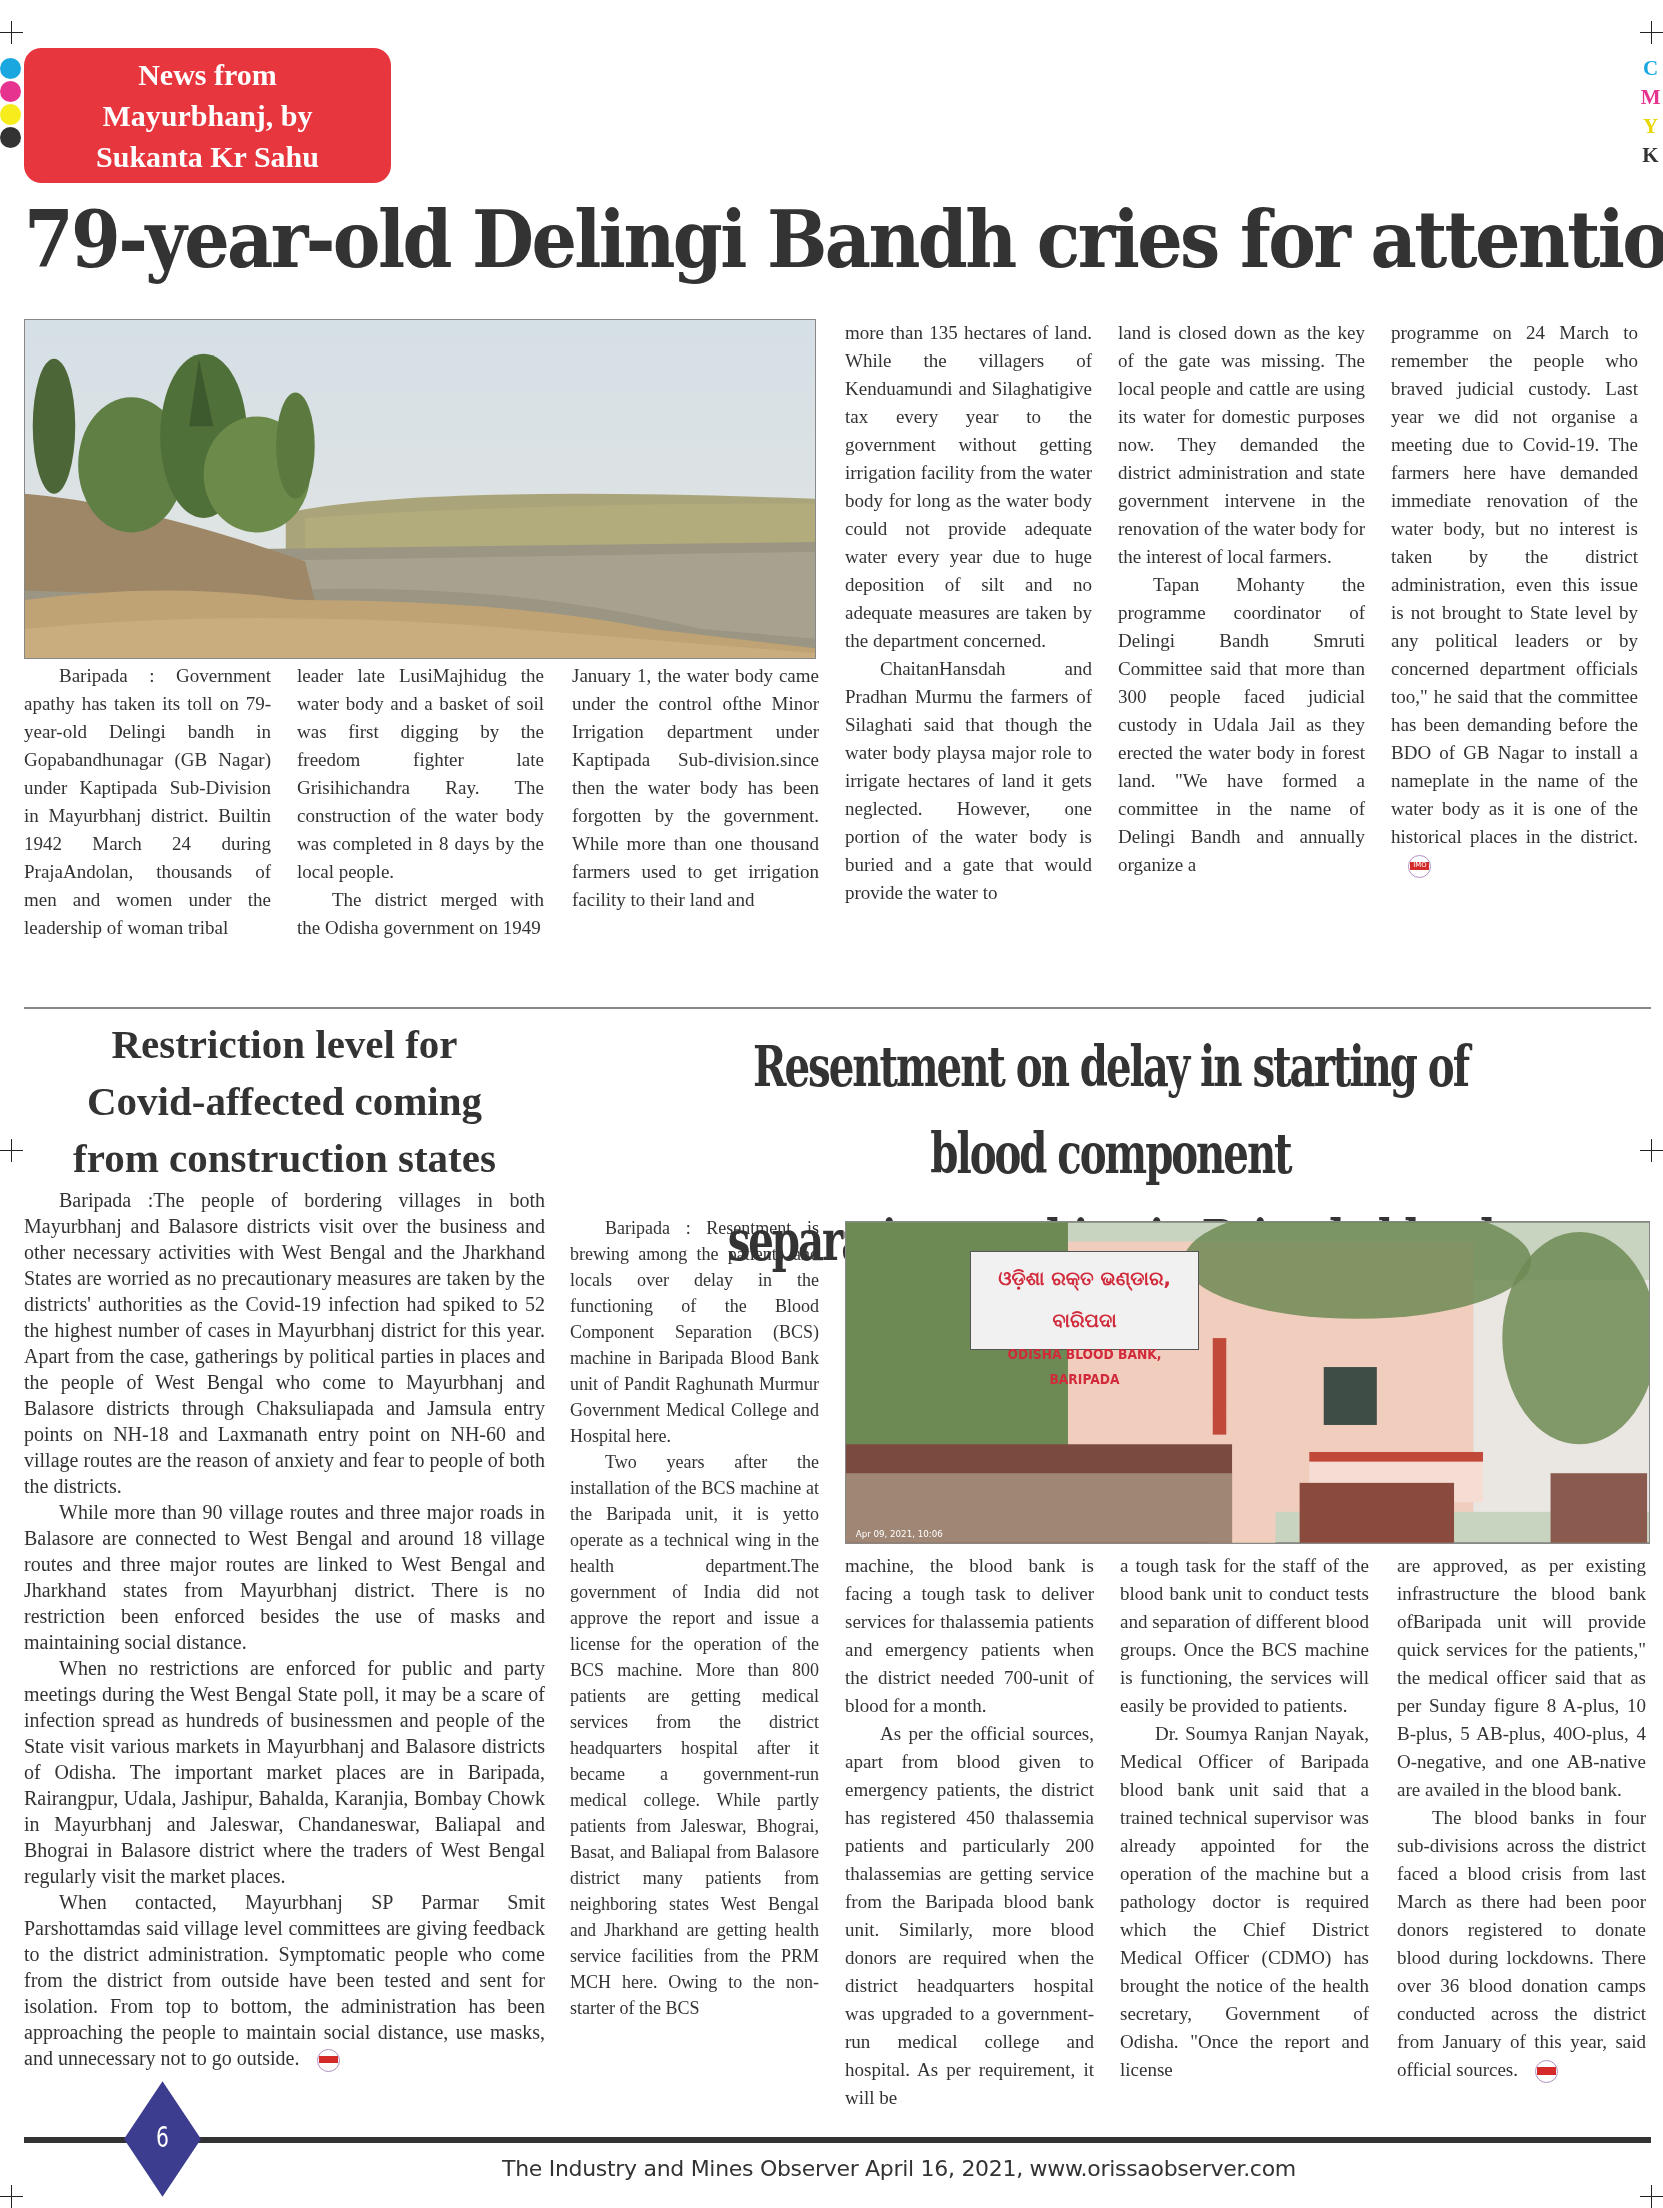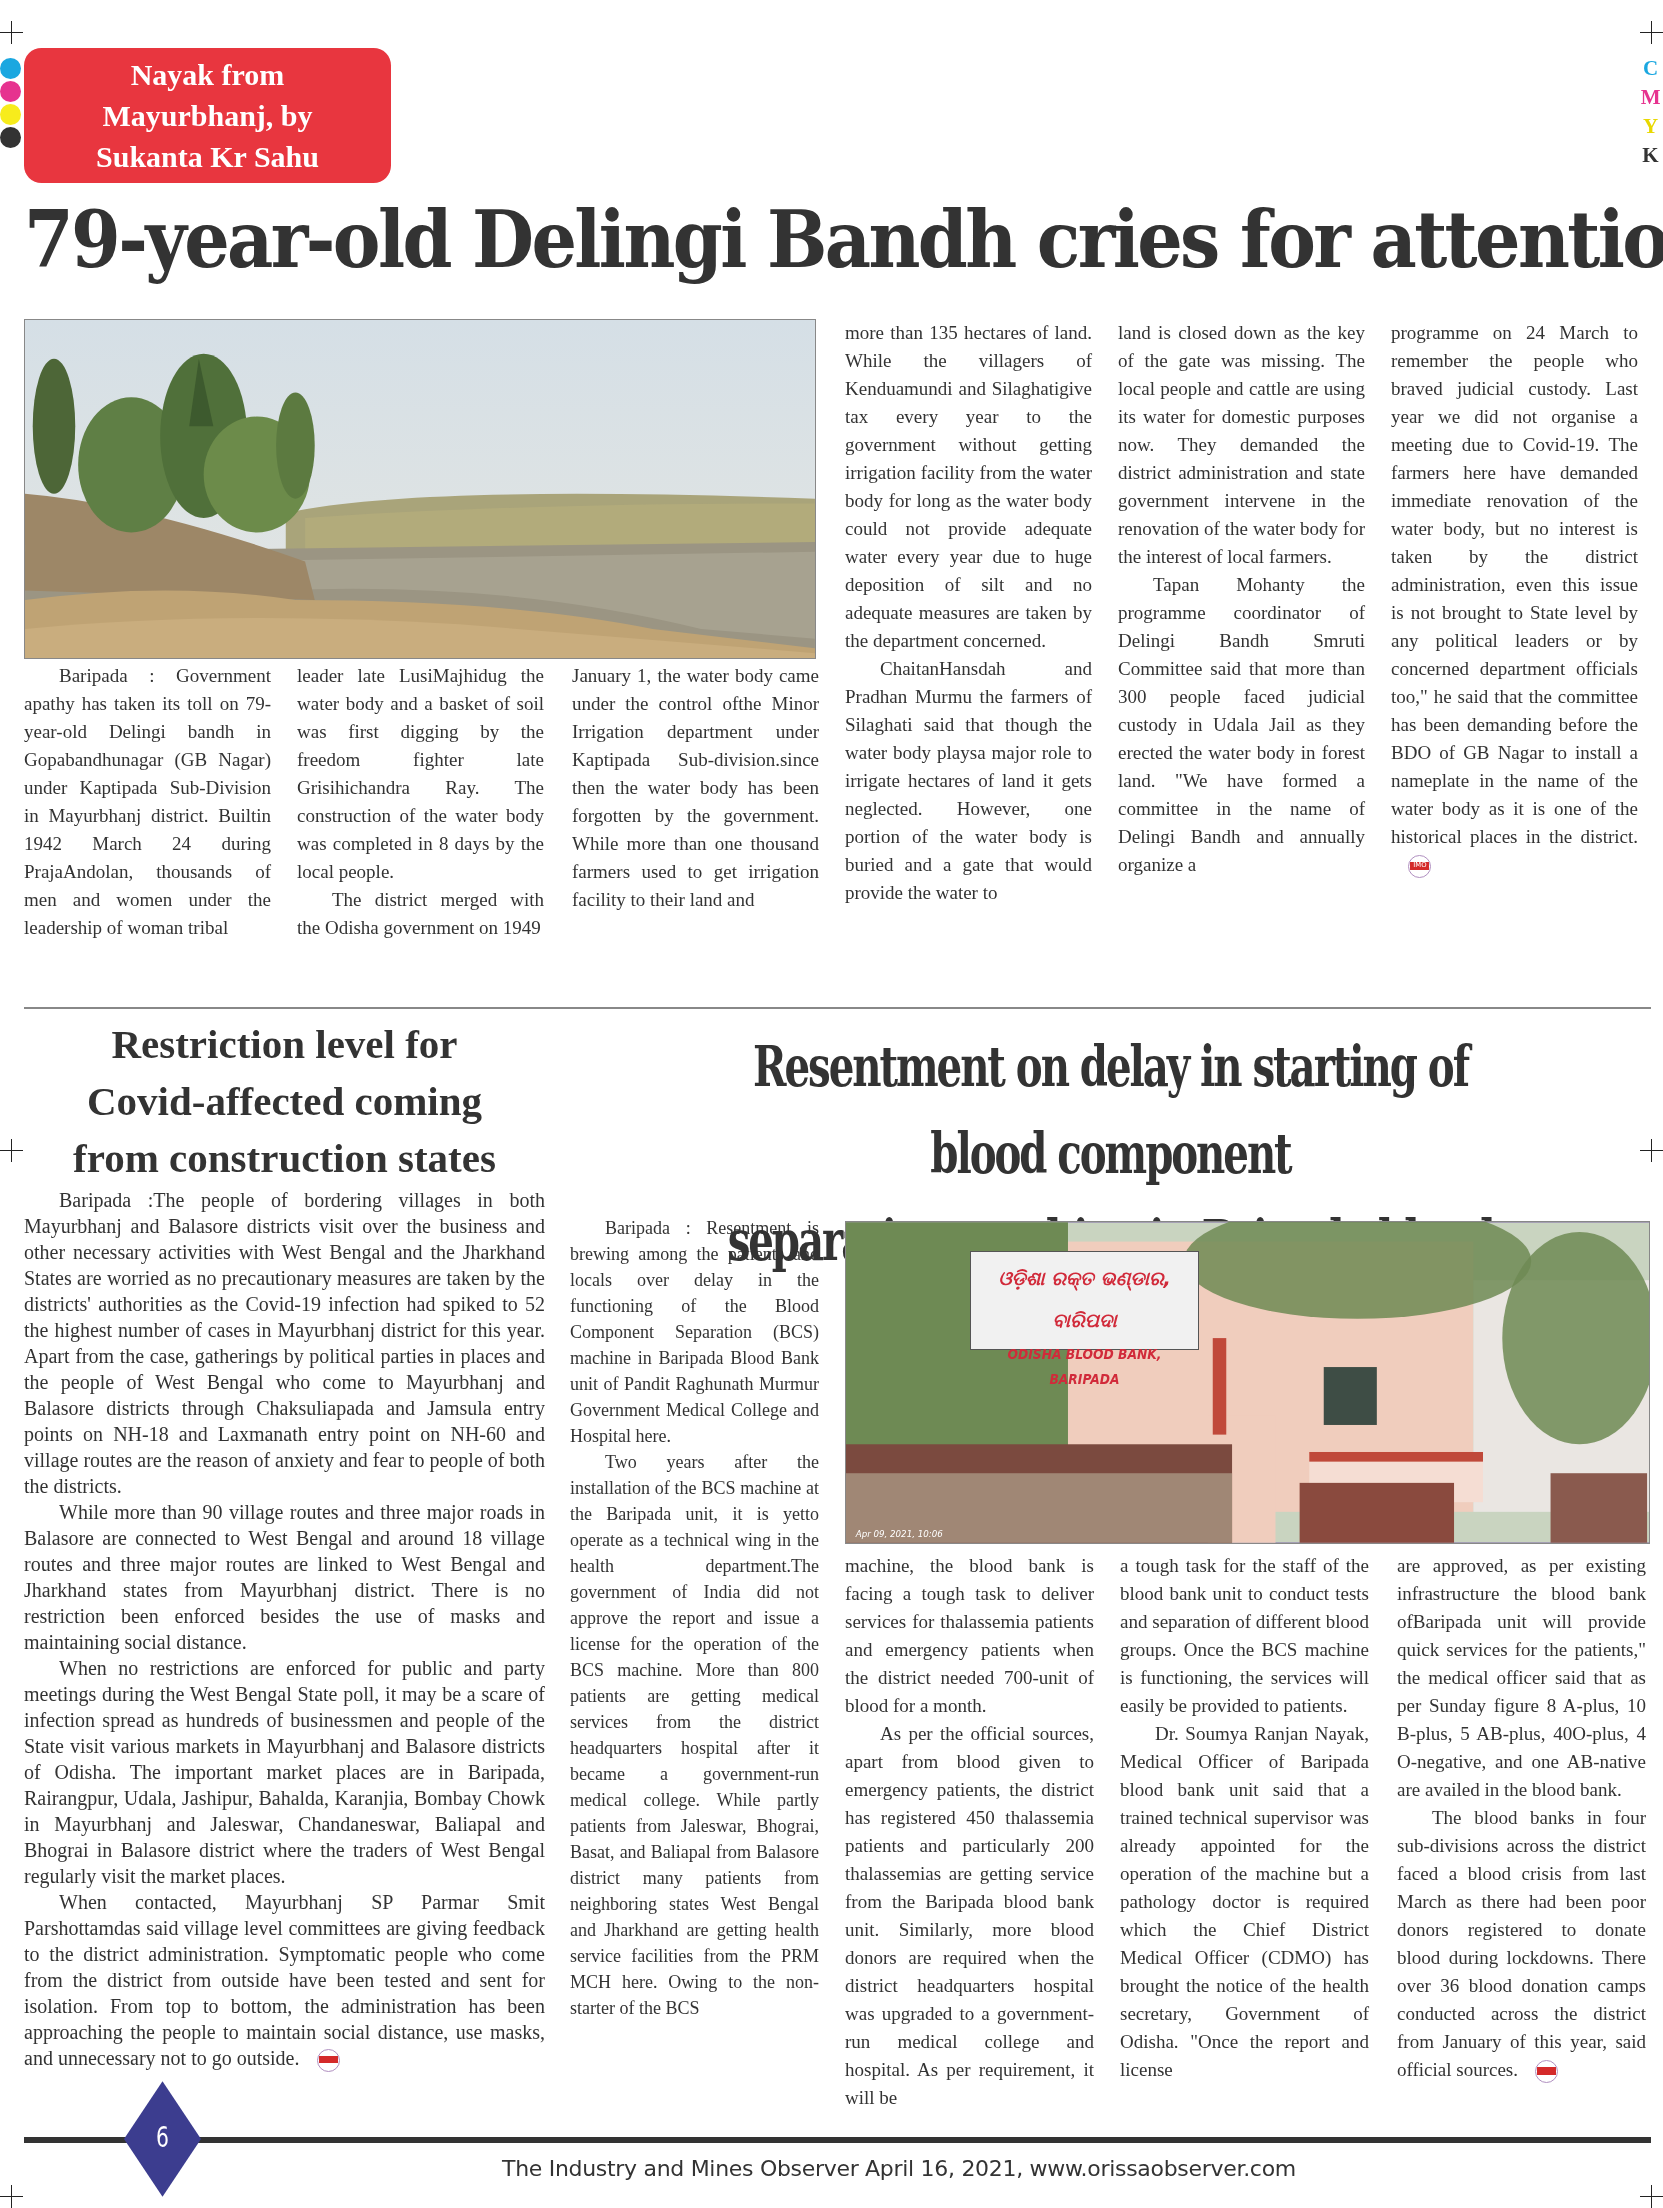--- a/index.html
+++ b/index.html
@@ -44,21 +44,21 @@
 <div class="dot" style="top:81px;background:#e6338f;"></div>
 <div class="dot" style="top:104px;background:#f7ec1c;"></div>
 <div class="dot" style="top:127px;background:#333;"></div>
 
 <div class="cmyk" style="top:54px;color:#1aa7e0;">C</div>
 <div class="cmyk" style="top:83px;color:#e6338f;">M</div>
 <div class="cmyk" style="top:112px;color:#e8d800;">Y</div>
 <div class="cmyk" style="top:141px;color:#333;">K</div>
 
 <div class="abs banner">
-  <div>Nayak from</div>
+  <div>News from</div>
   <div>Mayurbhanj, by</div>
   <div>Sukanta Kr Sahu</div>
 </div>
 
 <div class="abs headline">79-year-old Delingi Bandh cries for attention</div>
 
 <div class="abs photo" style="left:24px;top:319px;width:790px;height:338px;">
   <svg width="790" height="338" viewBox="0 0 818 350">
     <defs>
       <linearGradient id="sky" x1="0" y1="0" x2="0" y2="1">
@@ -123,21 +123,21 @@
 <div class="h2" style="left:570px;top:1023px;width:1081px;font-size:56px;line-height:87px;font-family:'DejaVu Serif',serif;letter-spacing:-2.9px;">
   <div style="transform:scaleX(0.72);">Resentment on delay in starting of blood component</div>
   <div style="transform:scaleX(0.72);">separation machine in Bripada blood bank</div>
 </div>
 
 <div class="col" style="left:570px;top:1215px;width:249px;font-size:18px;line-height:26px;">
   <p class="ind">Baripada : Resentment is brewing among the patients and locals over delay in the functioning of the Blood Component Separation (BCS) machine in Baripada Blood Bank unit of Pandit Raghunath Murmur Government Medical College and Hospital here.</p>
   <p class="ind">Two years after the installation of the BCS machine at the Baripada unit, it is yetto operate as a technical wing in the health department.The government of India did not approve the report and issue a license for the operation of the BCS machine. More than 800 patients are getting medical services from the district headquarters hospital after it became a government-run medical college. While partly patients from Jaleswar, Bhograi, Basat, and Baliapal from Balasore district many patients from neighboring states West Bengal and Jharkhand are getting health service facilities from the PRM MCH here. Owing to the non-starter of the BCS</p>
 </div>
 
-<div class="abs photo" style="left:845px;top:1221px;width:803px;height:321px;background:#4c1d95;font-style:italic;">
+<div class="abs photo" style="left:845px;top:1221px;width:803px;height:321px;background:#000000;">
   <svg width="803" height="321" viewBox="0 0 832 332" style="position:absolute;left:0;top:0;">
     <rect width="832" height="332" fill="#c9d4c0"></rect>
     <rect x="0" y="0" width="230" height="250" fill="#6e8a54"></rect>
     <rect x="230" y="20" width="420" height="280" fill="#f0cdbd"></rect>
     <rect x="650" y="60" width="182" height="240" fill="#eae6e2"></rect>
     <rect x="480" y="240" width="180" height="50" fill="#f5ddd3"></rect>
     <rect x="480" y="238" width="180" height="10" fill="#c0493a"></rect>
     <rect x="375" y="200" width="70" height="132" fill="#f0cdbd"></rect>
     <rect x="0" y="230" width="400" height="102" fill="#7b4a3f"></rect>
     <rect x="0" y="260" width="400" height="72" fill="#a08775"></rect>

